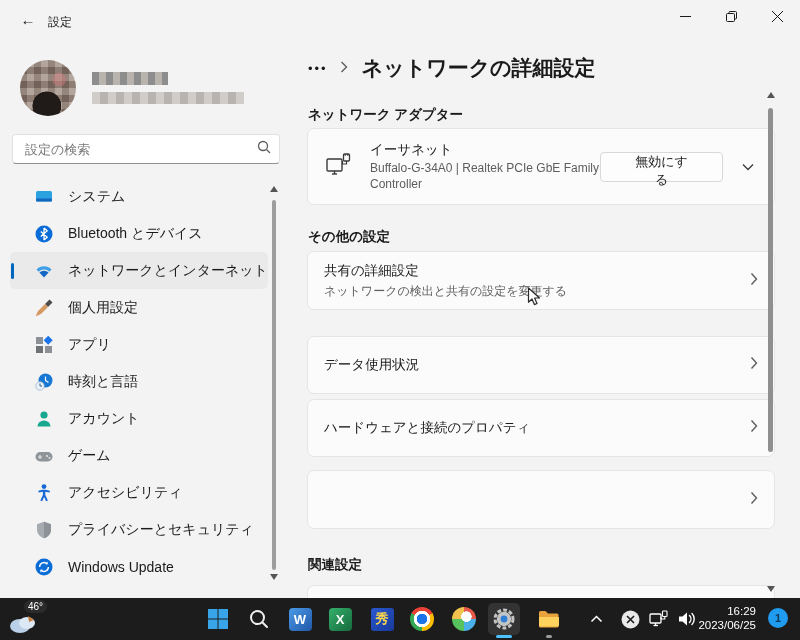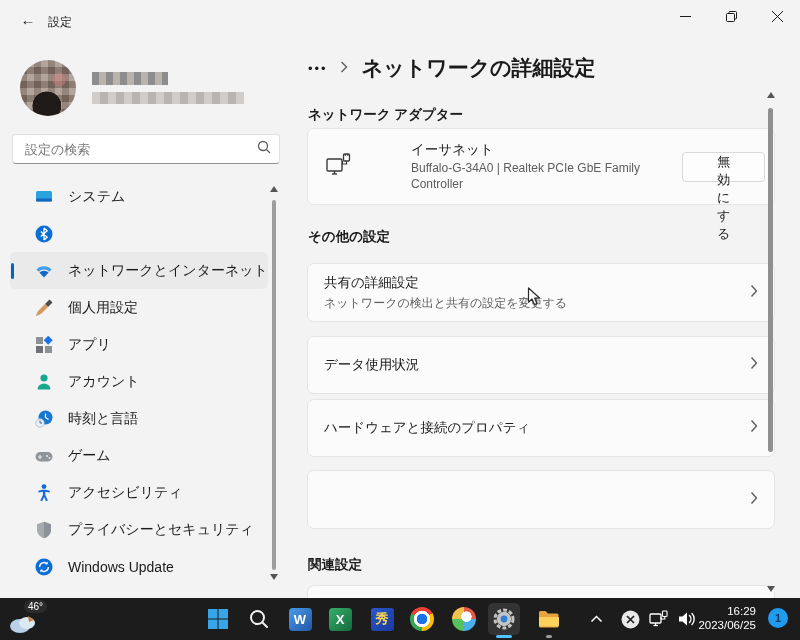--- a/index.html
+++ b/index.html
@@ -52,21 +52,21 @@
 
   
   .main-header { position:absolute; left:308px; top:54px; display:flex; align-items:center; }
   .crumb-dots { font-size:13px; letter-spacing:2px; color:#1b1b1b; }
   .crumb-sep { margin:0 14px 0 12px; }
   .page-title { font-size:21px; font-weight:700; color:#1a1a1a; }
 
   .section-label { position:absolute; left:308px; font-size:13.5px; font-weight:700; color:#1b1b1b; }
 
   .card { position:absolute; left:307px; width:468px; background:#fbfbfb; border:1px solid #e5e5e5; border-radius:7px; }
-  .card-row { display:flex; align-items:center; height:100%; padding:0 16px;gap:41px; }
+  .card-row { display:flex; align-items:center; height:100%; padding:0 16px; }
   .card-text .card-title { font-size:13.5px; color:#1b1b1b; }
   .card-text .card-sub { font-size:12px; color:#5d5d5d; margin-top:3px; }
   .chev-right { margin-left:auto; }
 
   .adapter-texts { margin-left:16px; }
   .adapter-name { font-size:13.5px; color:#1b1b1b; }
   .adapter-desc { font-size:12px; color:#5d5d5d; margin-top:2px; width:230px; line-height:1.3; }
   .disable-btn { margin-left:auto; height:30px; padding:0 34px; background:#fdfdfd; border:1px solid #d8d8d8;
     border-radius:4px; font-size:13px; color:#1b1b1b; font-family:inherit; }
   .adapter-expand { margin-left:14px; width:26px; display:flex; justify-content:center; }
@@ -162,20 +162,21 @@
     </span>
     <span class="nav-label">システム</span>
   </div>
   <div class="nav-item">
     <span class="nav-icon">
       <svg width="20" height="20" viewBox="0 0 20 20">
           <circle cx="10" cy="10" r="8.5" fill="#0a6cd6"></circle>
           <path d="M10 4 v12 M10 4 l3.2 2.8 -6.4 5.6 M10 16 l3.2 -2.8 -6.4 -5.6" fill="none" stroke="#fff" stroke-width="1.3" stroke-linejoin="round"></path>
         </svg>
     </span>
+    <span class="nav-label">Bluetooth とデバイス</span>
   </div>
   <div class="nav-item selected">
     <span class="nav-icon">
       <svg width="20" height="20" viewBox="0 0 20 20">
           <path d="M2.5 8.5 a10.5 10.5 0 0 1 15 0 l-2.2 2.3 a7.4 7.4 0 0 0 -10.6 0 z" fill="#3f9fe8"></path>
           <path d="M5.4 11.6 a6.5 6.5 0 0 1 9.2 0 L10 16.4 z" fill="#1368c4"></path>
         </svg>
     </span>
     <span class="nav-label">ネットワークとインターネット</span>
   </div>
@@ -195,36 +196,36 @@
           <rect x="2" y="11" width="7" height="7" fill="#6f7378"></rect>
           <rect x="11" y="11" width="7" height="7" fill="#8d9196"></rect>
           <rect x="11" y="2" width="6.4" height="6.4" transform="rotate(45 14.2 5.2)" fill="#1a73e8"></rect>
         </svg>
     </span>
     <span class="nav-label">アプリ</span>
   </div>
   <div class="nav-item">
     <span class="nav-icon">
       <svg width="20" height="20" viewBox="0 0 20 20">
-          <circle cx="10" cy="6" r="3.6" fill="#17a78f"></circle>
-          <path d="M3.5 17.5 a6.5 6 0 0 1 13 0 z" fill="#17a78f"></path>
-        </svg>
-    </span>
-    <span class="nav-label">アカウント</span>
-  </div>
-  <div class="nav-item">
-    <span class="nav-icon">
-      <svg width="20" height="20" viewBox="0 0 20 20">
           <circle cx="11.5" cy="8.5" r="7" fill="#1678d3"></circle>
           <path d="M11.5 4.5 v4 l3 2" fill="none" stroke="#fff" stroke-width="1.2"></path>
           <circle cx="6" cy="14" r="4.2" fill="#e9f1fa" stroke="#9db6cc" stroke-width="0.8"></circle>
           <path d="M6 11.5 v2.5 h2" fill="none" stroke="#36627f" stroke-width="1"></path>
         </svg>
     </span>
     <span class="nav-label">時刻と言語</span>
+  </div>
+  <div class="nav-item">
+    <span class="nav-icon">
+      <svg width="20" height="20" viewBox="0 0 20 20">
+          <circle cx="10" cy="6" r="3.6" fill="#17a78f"></circle>
+          <path d="M3.5 17.5 a6.5 6 0 0 1 13 0 z" fill="#17a78f"></path>
+        </svg>
+    </span>
+    <span class="nav-label">アカウント</span>
   </div>
   <div class="nav-item">
     <span class="nav-icon">
       <svg width="20" height="20" viewBox="0 0 20 20">
           <rect x="1.5" y="6" width="17" height="9.5" rx="4.7" fill="#8f9499"></rect>
           <path d="M6 9 v4 M4 11 h4" stroke="#e8e8e8" stroke-width="1.2"></path>
           <circle cx="13" cy="10" r="1" fill="#e8e8e8"></circle>
           <circle cx="15.5" cy="12" r="1" fill="#e8e8e8"></circle>
         </svg>
     </span>
@@ -299,21 +300,21 @@
     <span class="adapter-expand">
       <svg width="12" height="8" viewBox="0 0 12 8">
           <polyline points="1,1.5 6,6.5 11,1.5" fill="none" stroke="#3a3a3a" stroke-width="1.3"></polyline>
         </svg>
     </span>
   </div>
 </div>
 
 <div class="section-label" style="top:228px;">その他の設定</div>
 
-<div class="card" style="top:263px; height:59px;">
+<div class="card" style="top:251px; height:59px;">
   <div class="card-row">
     <div class="card-text">
       <div class="card-title">共有の詳細設定</div>
       <div class="card-sub">ネットワークの検出と共有の設定を変更する</div>
     </div>
     <span class="chev-right">
       <svg width="8" height="14" viewBox="0 0 8 14">
           <polyline points="1.5,1.5 6.5,7 1.5,12.5" fill="none" stroke="#5d5d5d" stroke-width="1.4"></polyline>
         </svg>
     </span>

